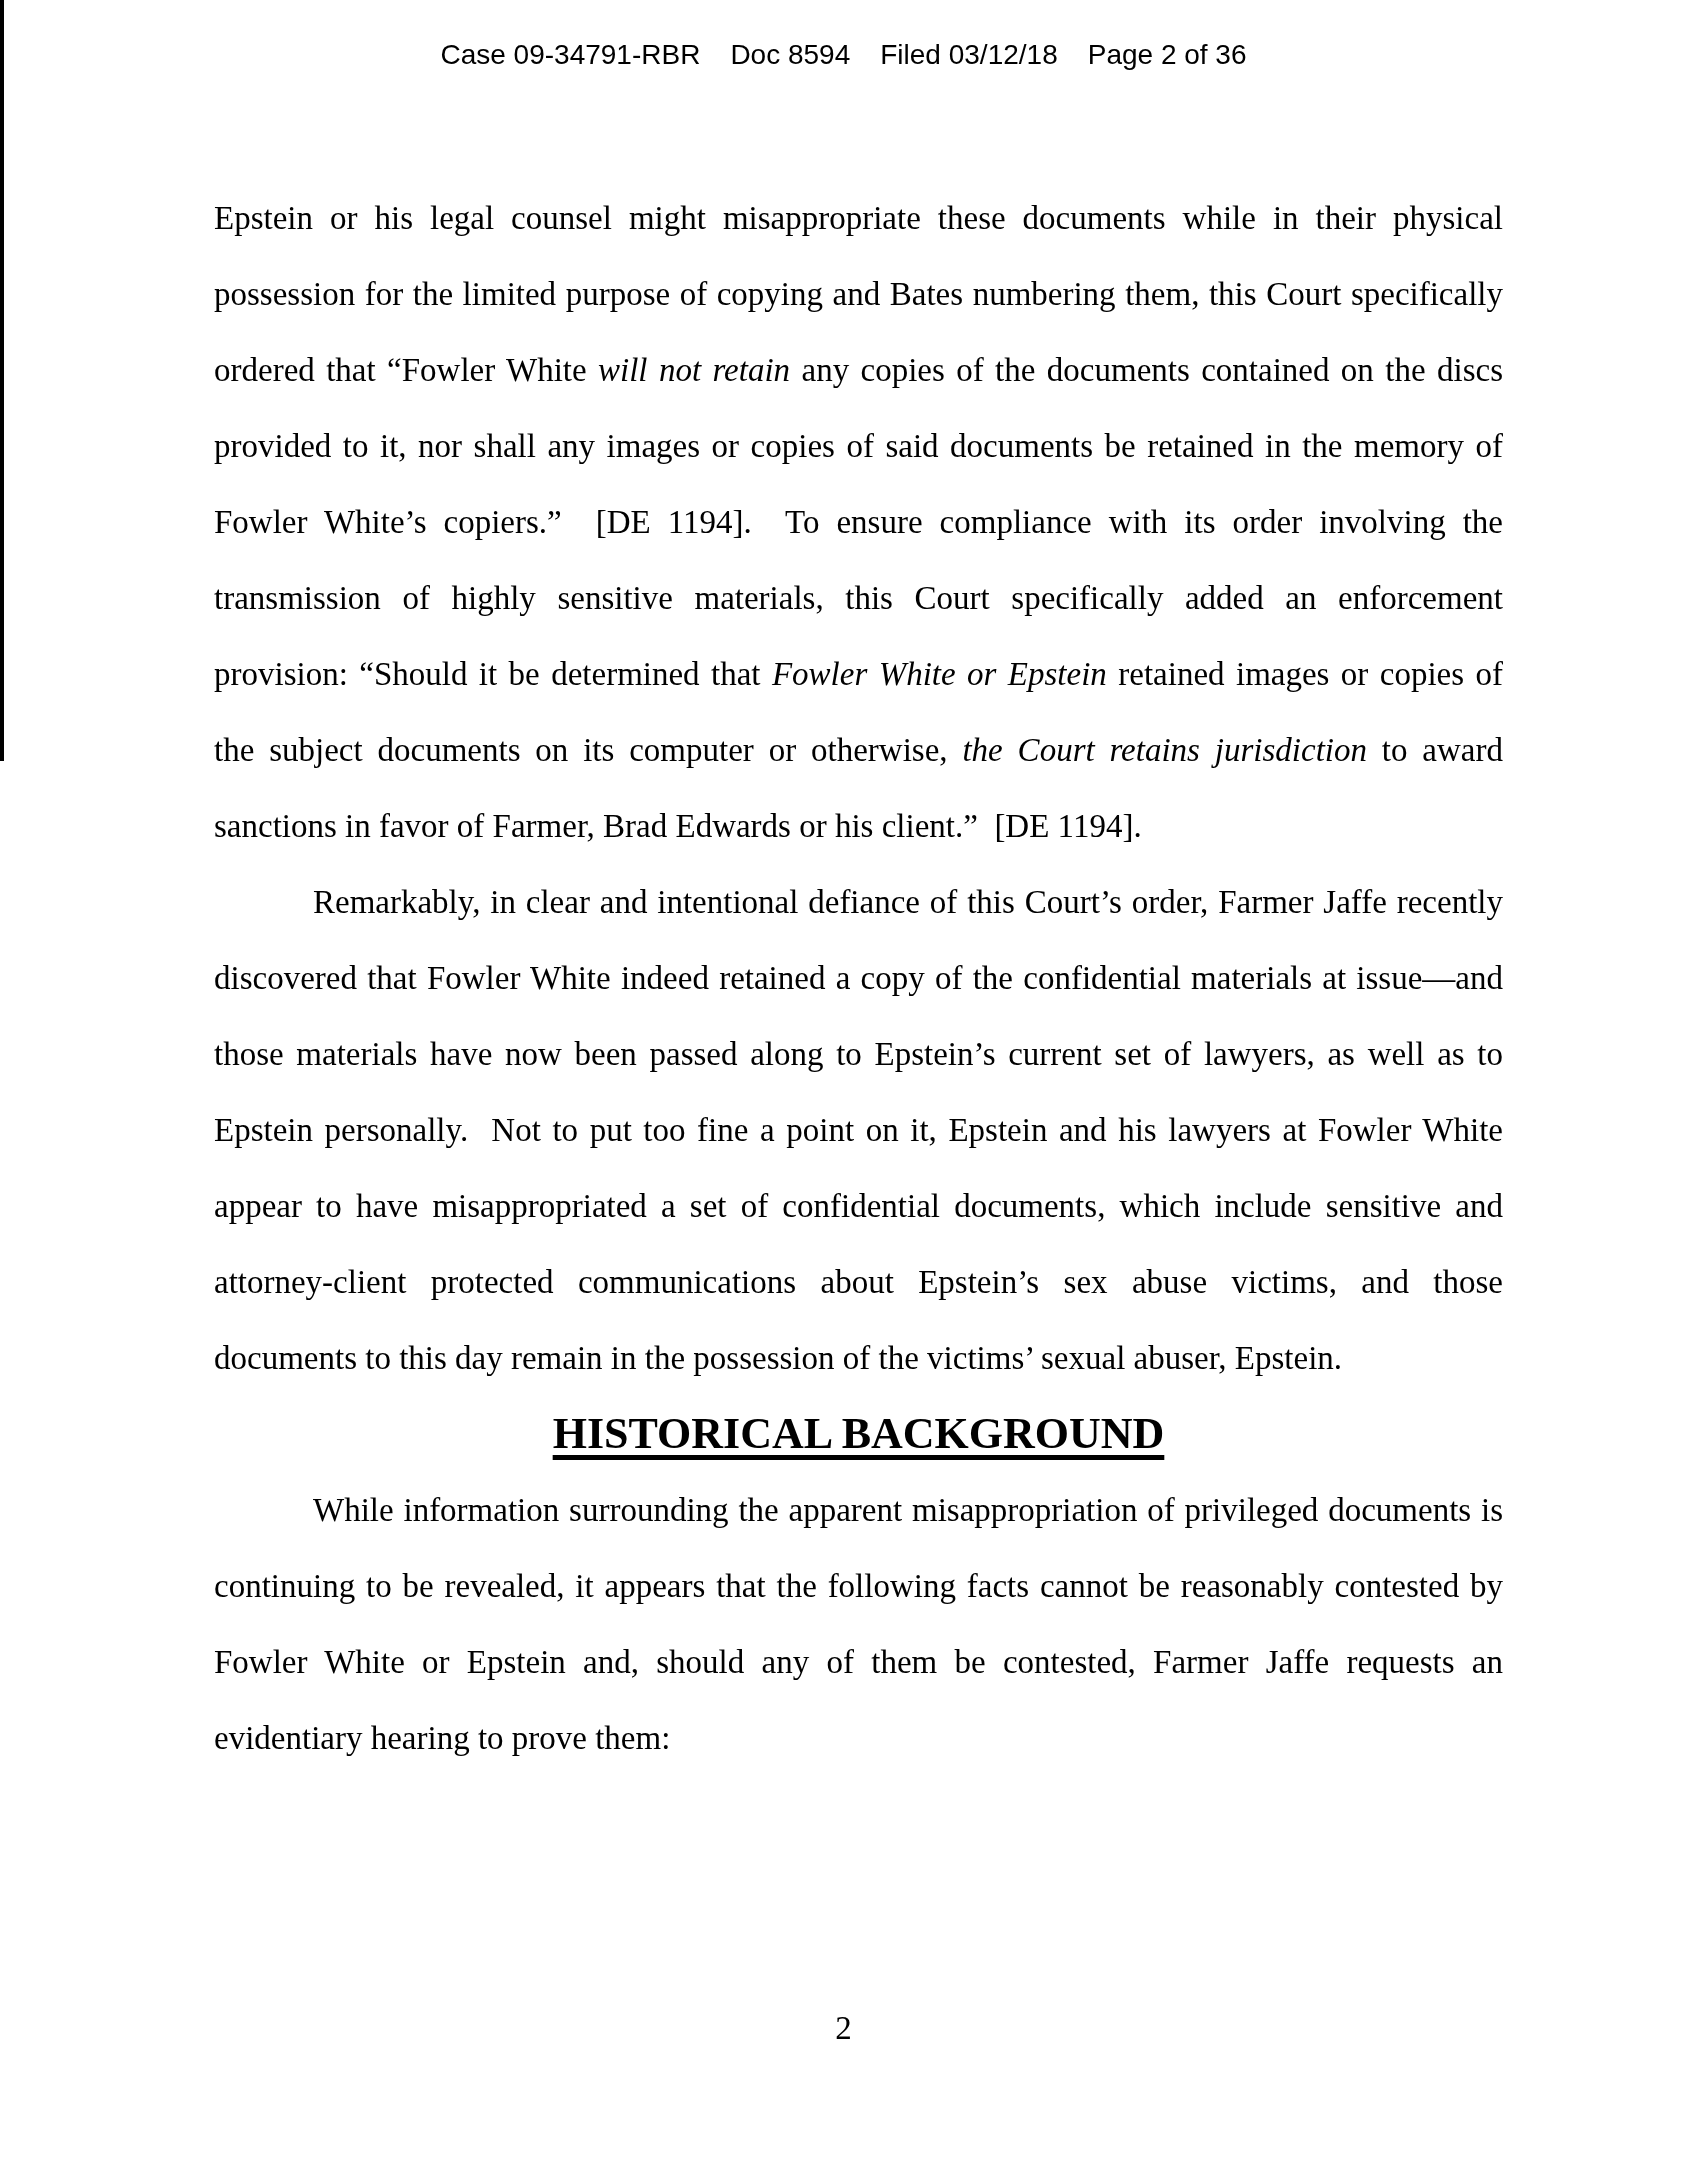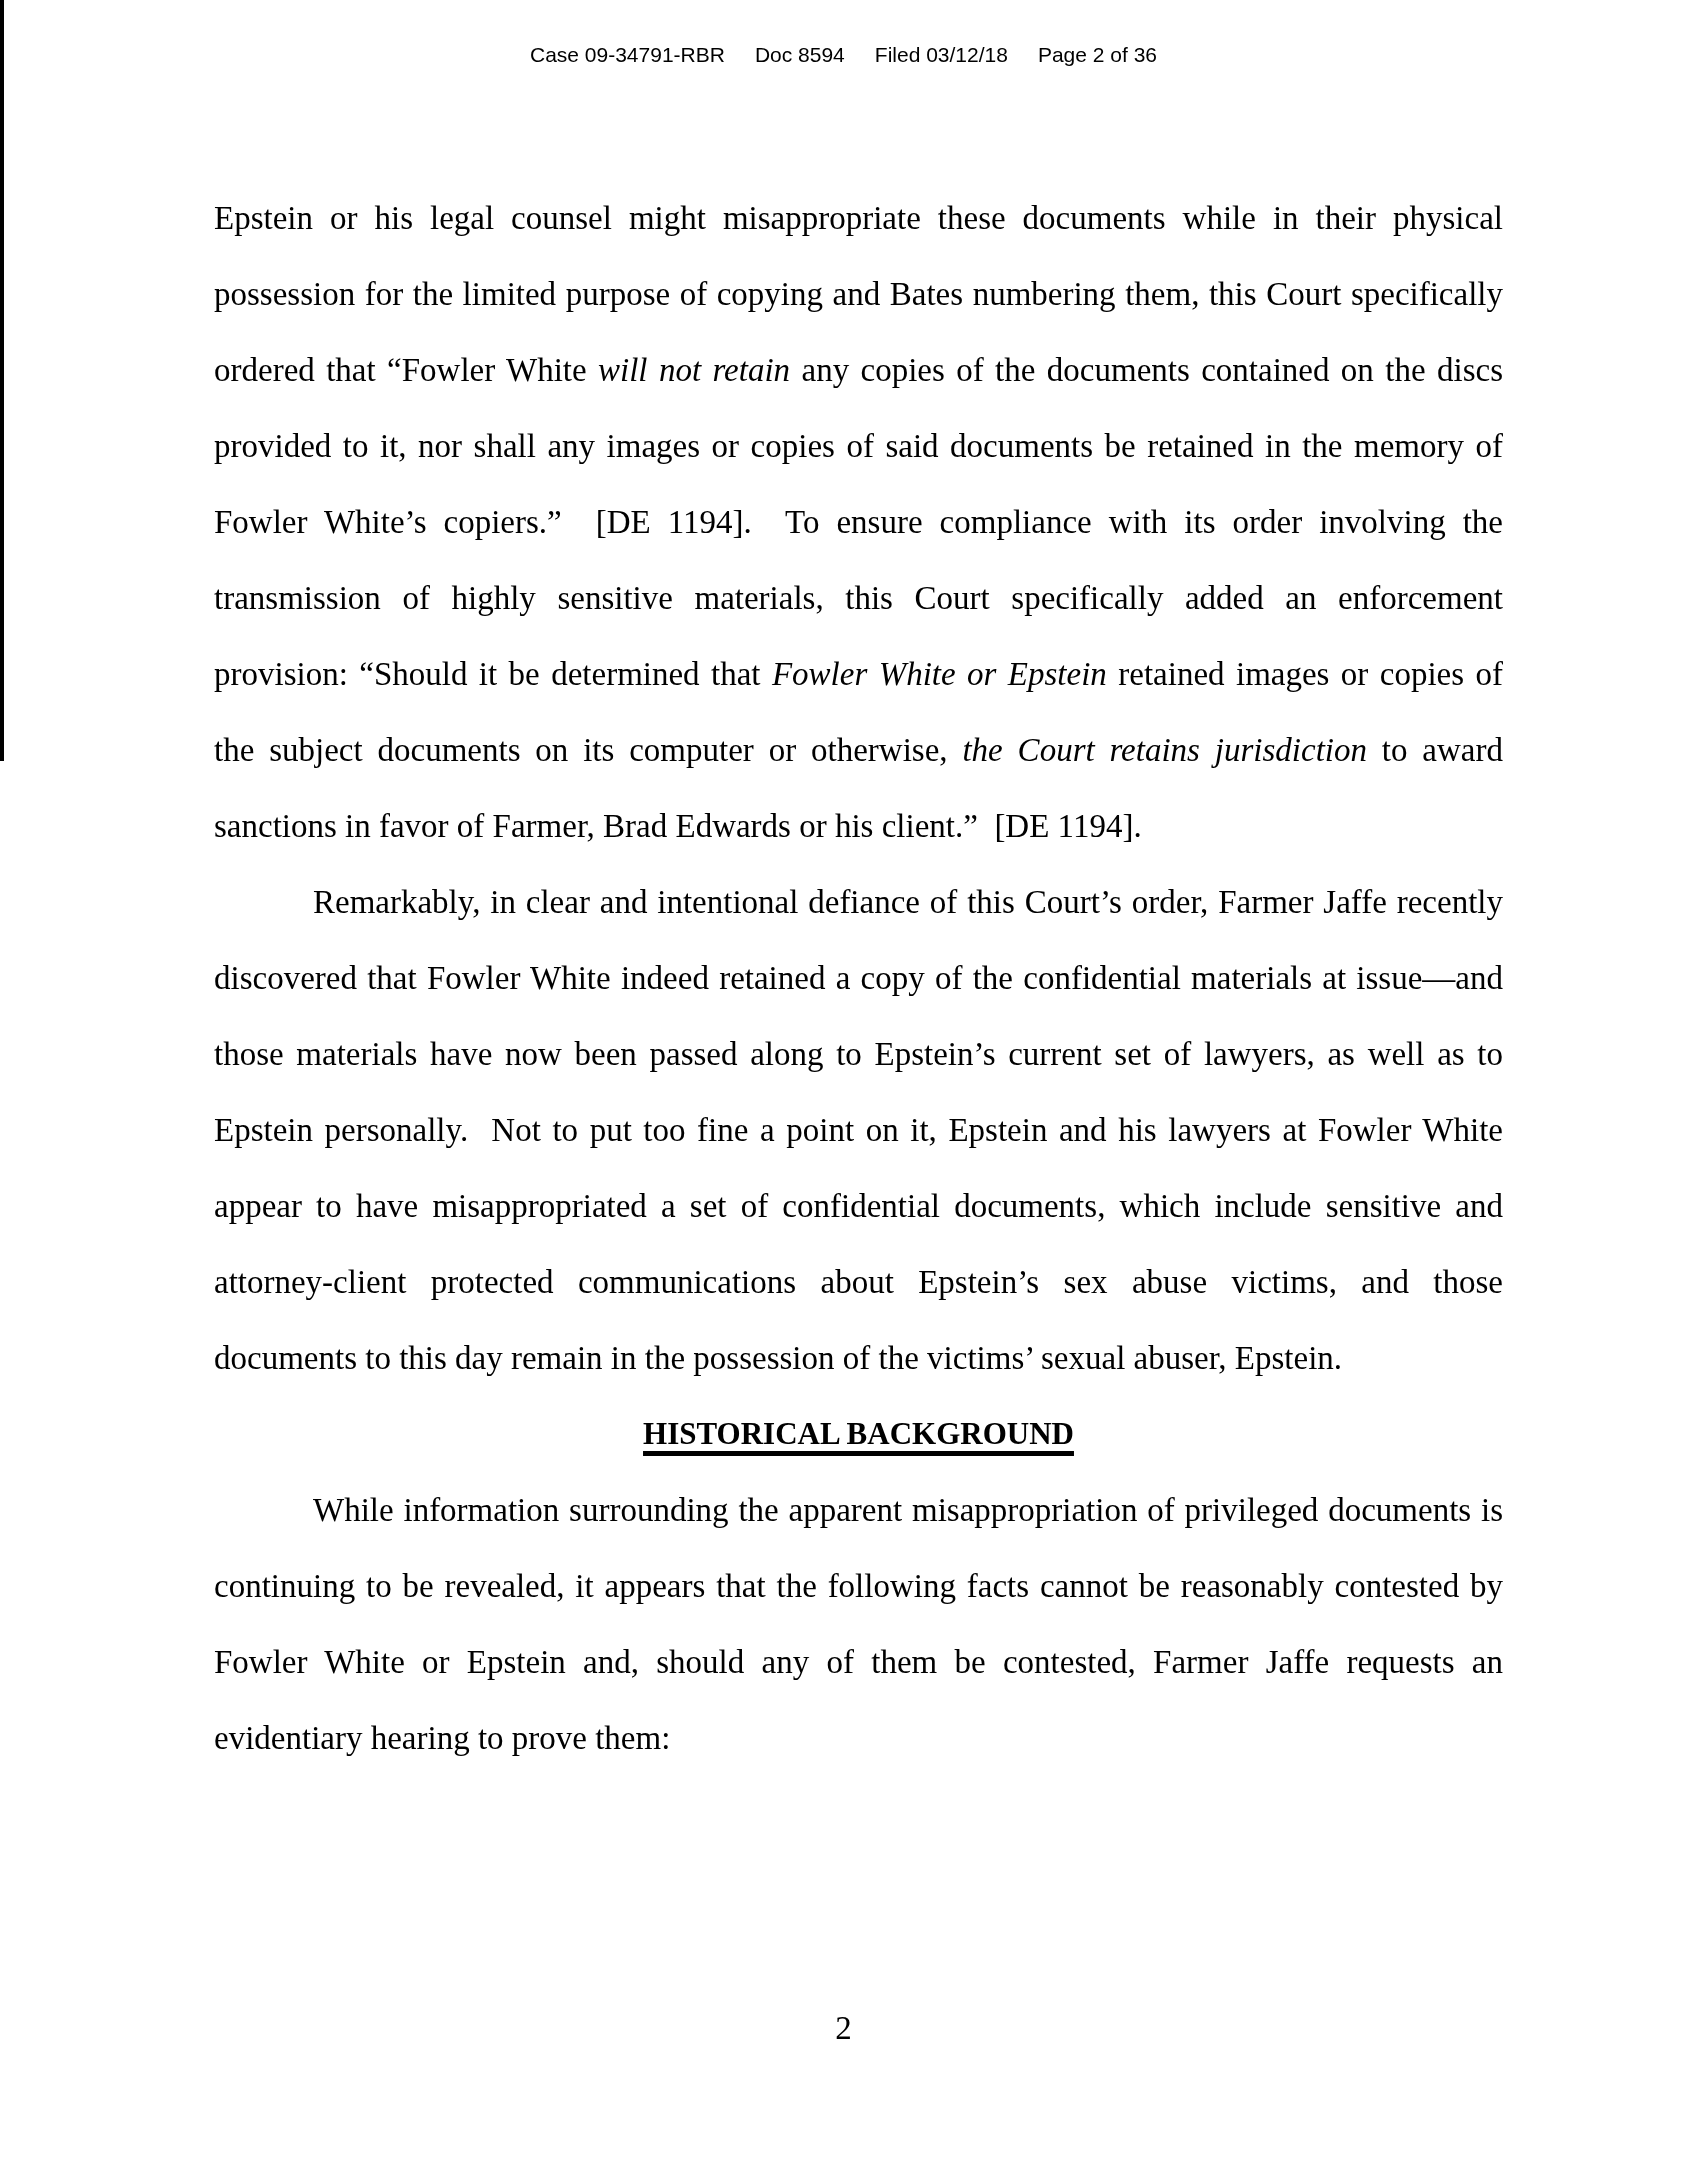--- a/index.html
+++ b/index.html
@@ -22,42 +22,42 @@
   }
   .stamp-header {
     position: absolute;
     top: 40px;
     left: 0;
     width: 100%;
     display: flex;
     justify-content: center;
     gap: 30px;
     font-family: "Liberation Sans", "DejaVu Sans", sans-serif;
-    font-size: 21px;
+    font-size: 28px;
     line-height: 30px;
     white-space: nowrap;
   }
   .doc-body {
     position: absolute;
     left: 214px;
     top: 180px;
     width: 1289px;
     font-size: 33px;
     line-height: 76px;
     text-align: justify;
   }
   .para {
     margin: 0;
     white-space: pre-wrap;
     text-align: justify;
   }
   .para.indent { text-indent: 99px; }
   .section-heading {
     margin: 0;
-    font-size: 31px;
+    font-size: 44px;
     line-height: 76px;
     font-weight: bold;
     text-align: center;
     white-space: pre-wrap;
   }
   .section-heading .underlined {
     text-decoration: underline;
     text-decoration-thickness: 4.6px;
     text-underline-offset: 6.6px;
   }

